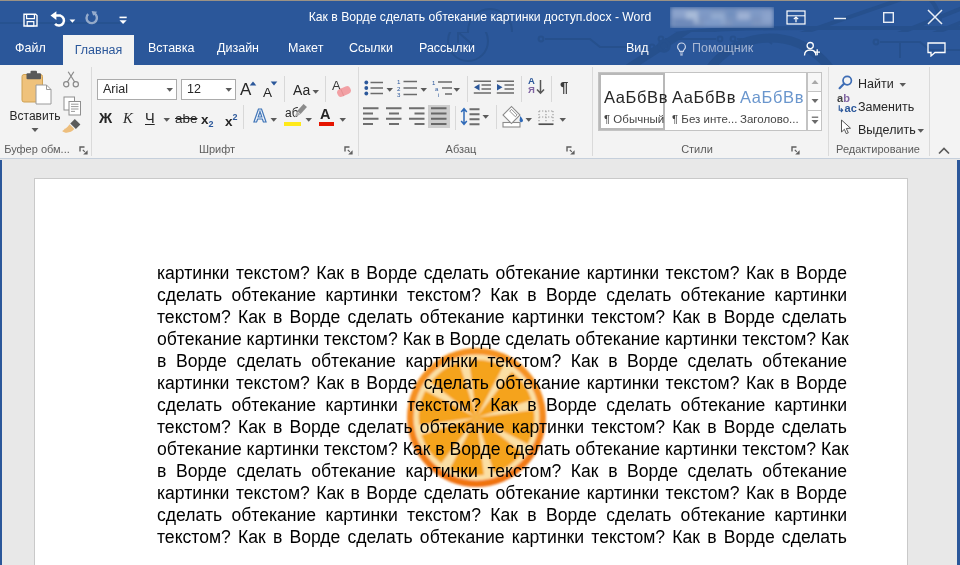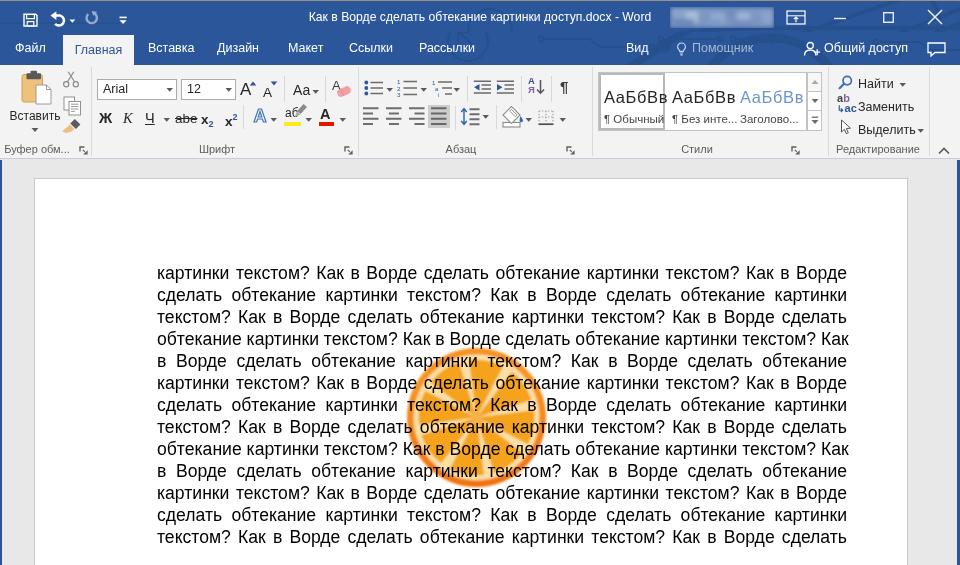--- a/index.html
+++ b/index.html
@@ -137,21 +137,20 @@
       </g>
     </svg>
     <span class="abs tab" style="left:692px;color:#a9b8d4">Помощник</span>
     <svg class="abs" style="left:803px;top:9px" width="17" height="16" viewBox="0 0 17 16">
       <g stroke="#fff" fill="none" stroke-width="1.3">
         <circle cx="7.2" cy="4.6" r="3.1"></circle>
         <path d="M1.5 14.5 C1.5 10.8 4 9 7.2 9 C10.4 9 12.9 10.8 12.9 14.5"></path>
         <path d="M14.2 8.2 V14.2 M11.2 11.2 H17.2"></path>
       </g>
     </svg>
-    <span class="abs tab" style="left:824px">Общий доступ</span>
     <svg class="abs" style="left:927px;top:10px" width="19" height="15" viewBox="0 0 19 15">
       <path d="M1 1 H18 V10.5 H8 L4 14 V10.5 H1 Z" fill="none" stroke="#fff" stroke-width="1.3"></path>
     </svg>
   </div>
   <div class="abs" id="ribbon">
     <div class="gsep abs" style="left:91px"></div>
     <div class="gsep abs" style="left:358px"></div>
     <div class="gsep abs" style="left:592px"></div>
     <div class="gsep abs" style="left:828px"></div>
     <div class="gsep abs" style="left:929px"></div>

